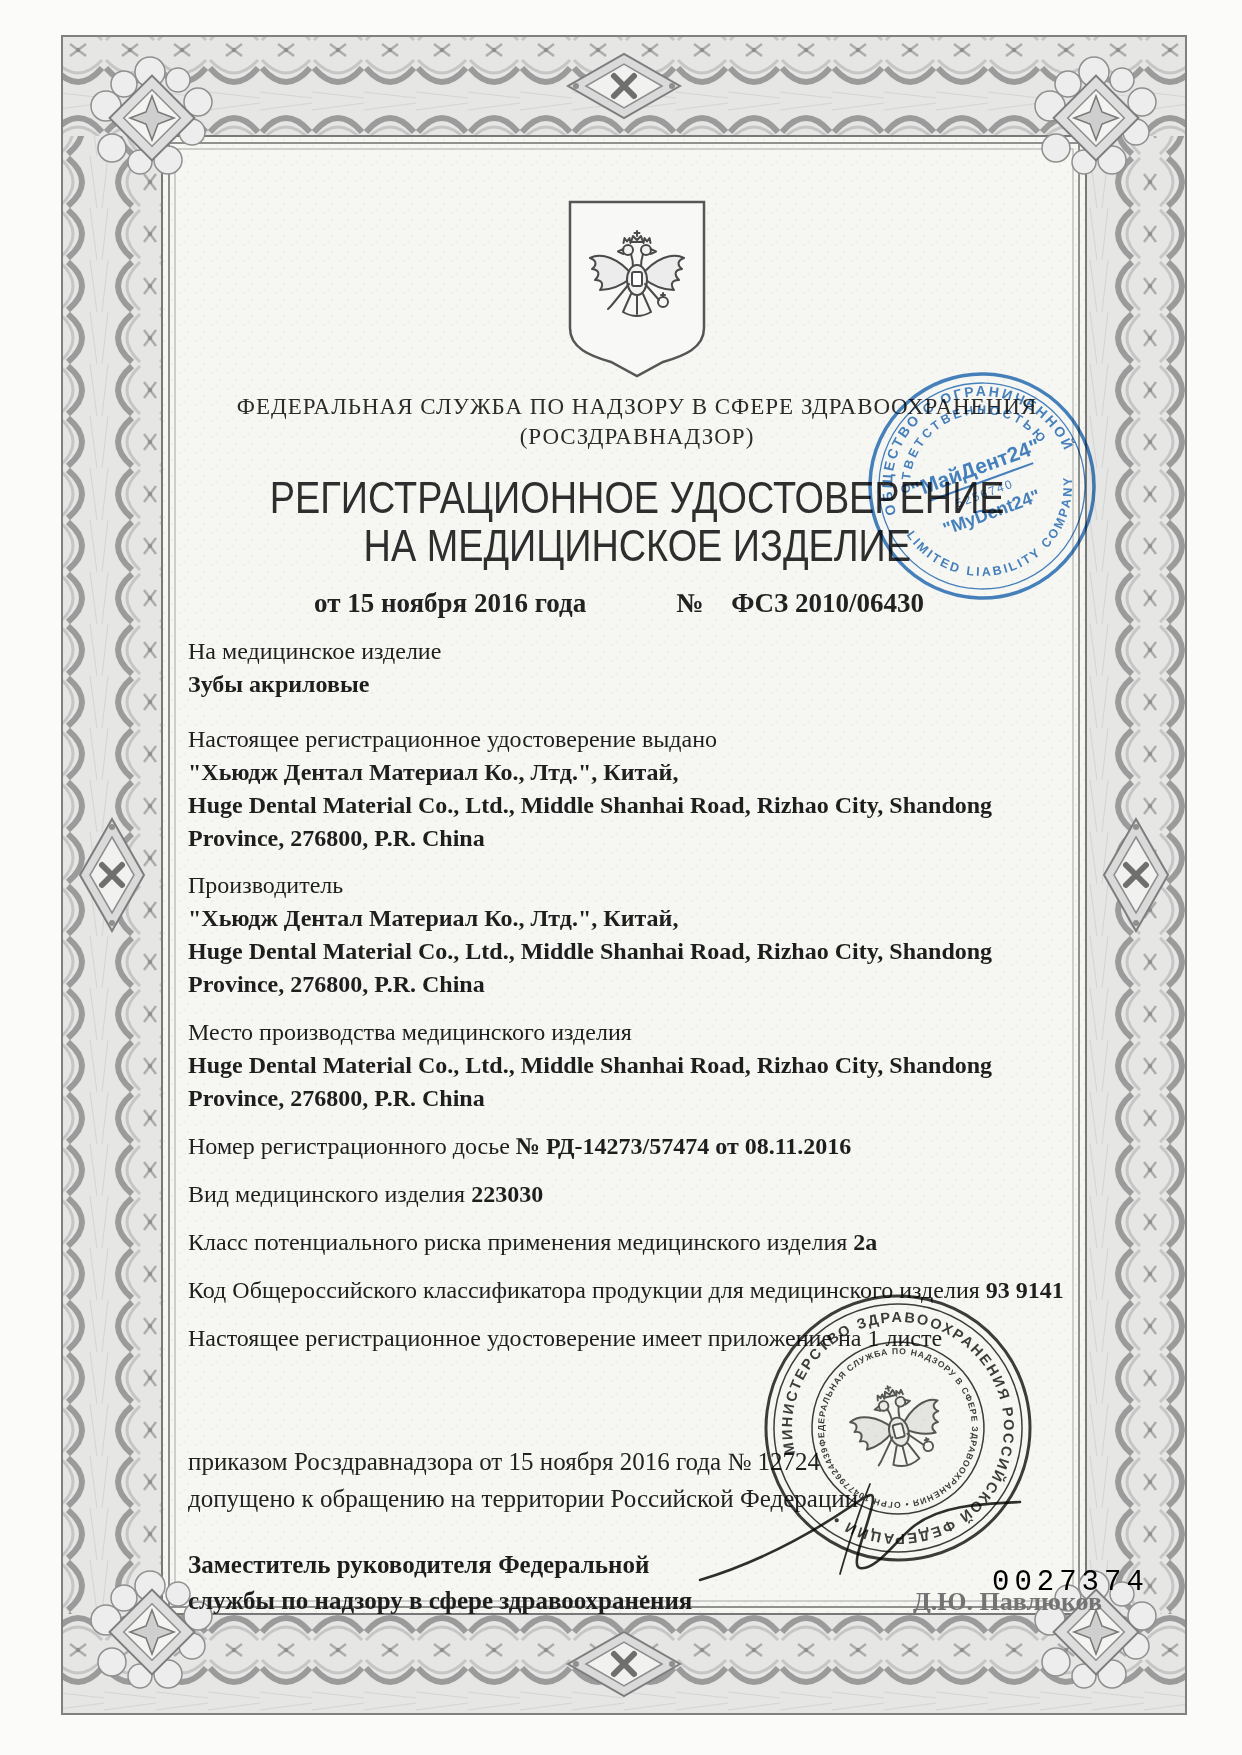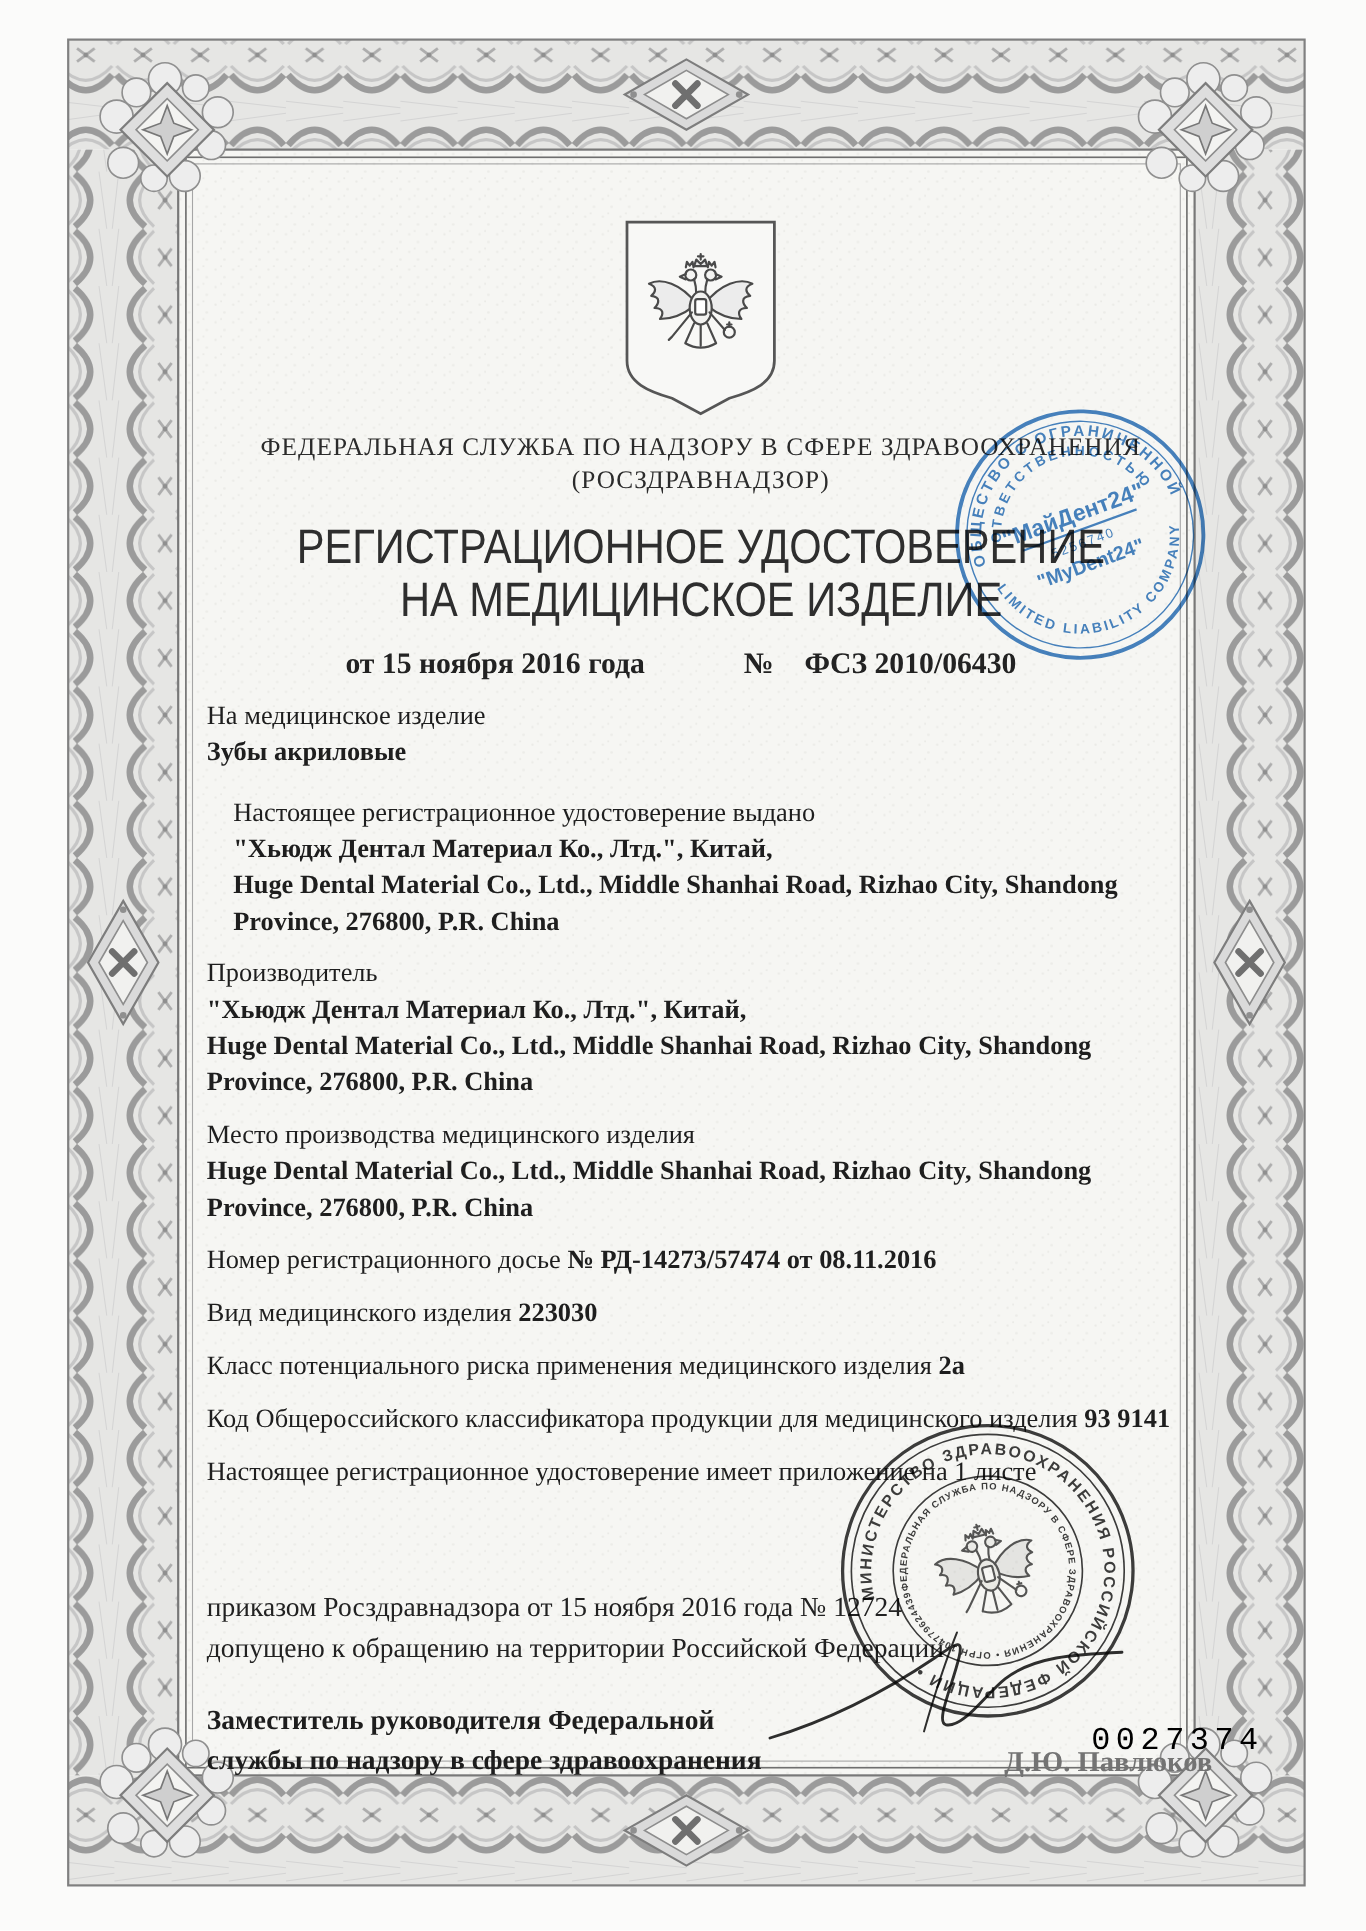--- a/index.html
+++ b/index.html
@@ -33,21 +33,21 @@
   .date-row .d1{margin-left:126px;}
   .date-row .nsign{margin-left:90px;}
   .date-row .nval{margin-left:28px;}
   .body-text{font-size:24px;line-height:33px;color:#1e1e1e;}
   .sec{margin-top:0;}
   .b{font-weight:700;}
   .nw{white-space:nowrap;}
   .mt14{margin-top:14px;}
   .mt15{margin-top:15px;}
   .mt16{margin-top:16px;}
-  .mt22{margin-top:22px;margin-left:24px;}
+  .mt22{margin-top:22px;}
   .order-para{margin-top:88px;font-size:25px;line-height:37px;color:#222;}
   .signer-row{margin-top:30px;display:flex;align-items:flex-start;}
   .signer-title{font-weight:700;font-size:25px;line-height:36px;white-space:nowrap;color:#1d1d1d;}
   .signer-name{font-weight:700;font-size:26px;margin-left:auto;margin-top:40px;margin-right:-16px;white-space:nowrap;color:#737373;}
   .company-stamp{
     position:absolute;left:856px;top:360px;width:252px;height:252px;
     transform:rotate(-20deg);
     mix-blend-mode:multiply;opacity:.88;
   }
   .official-stamp{

